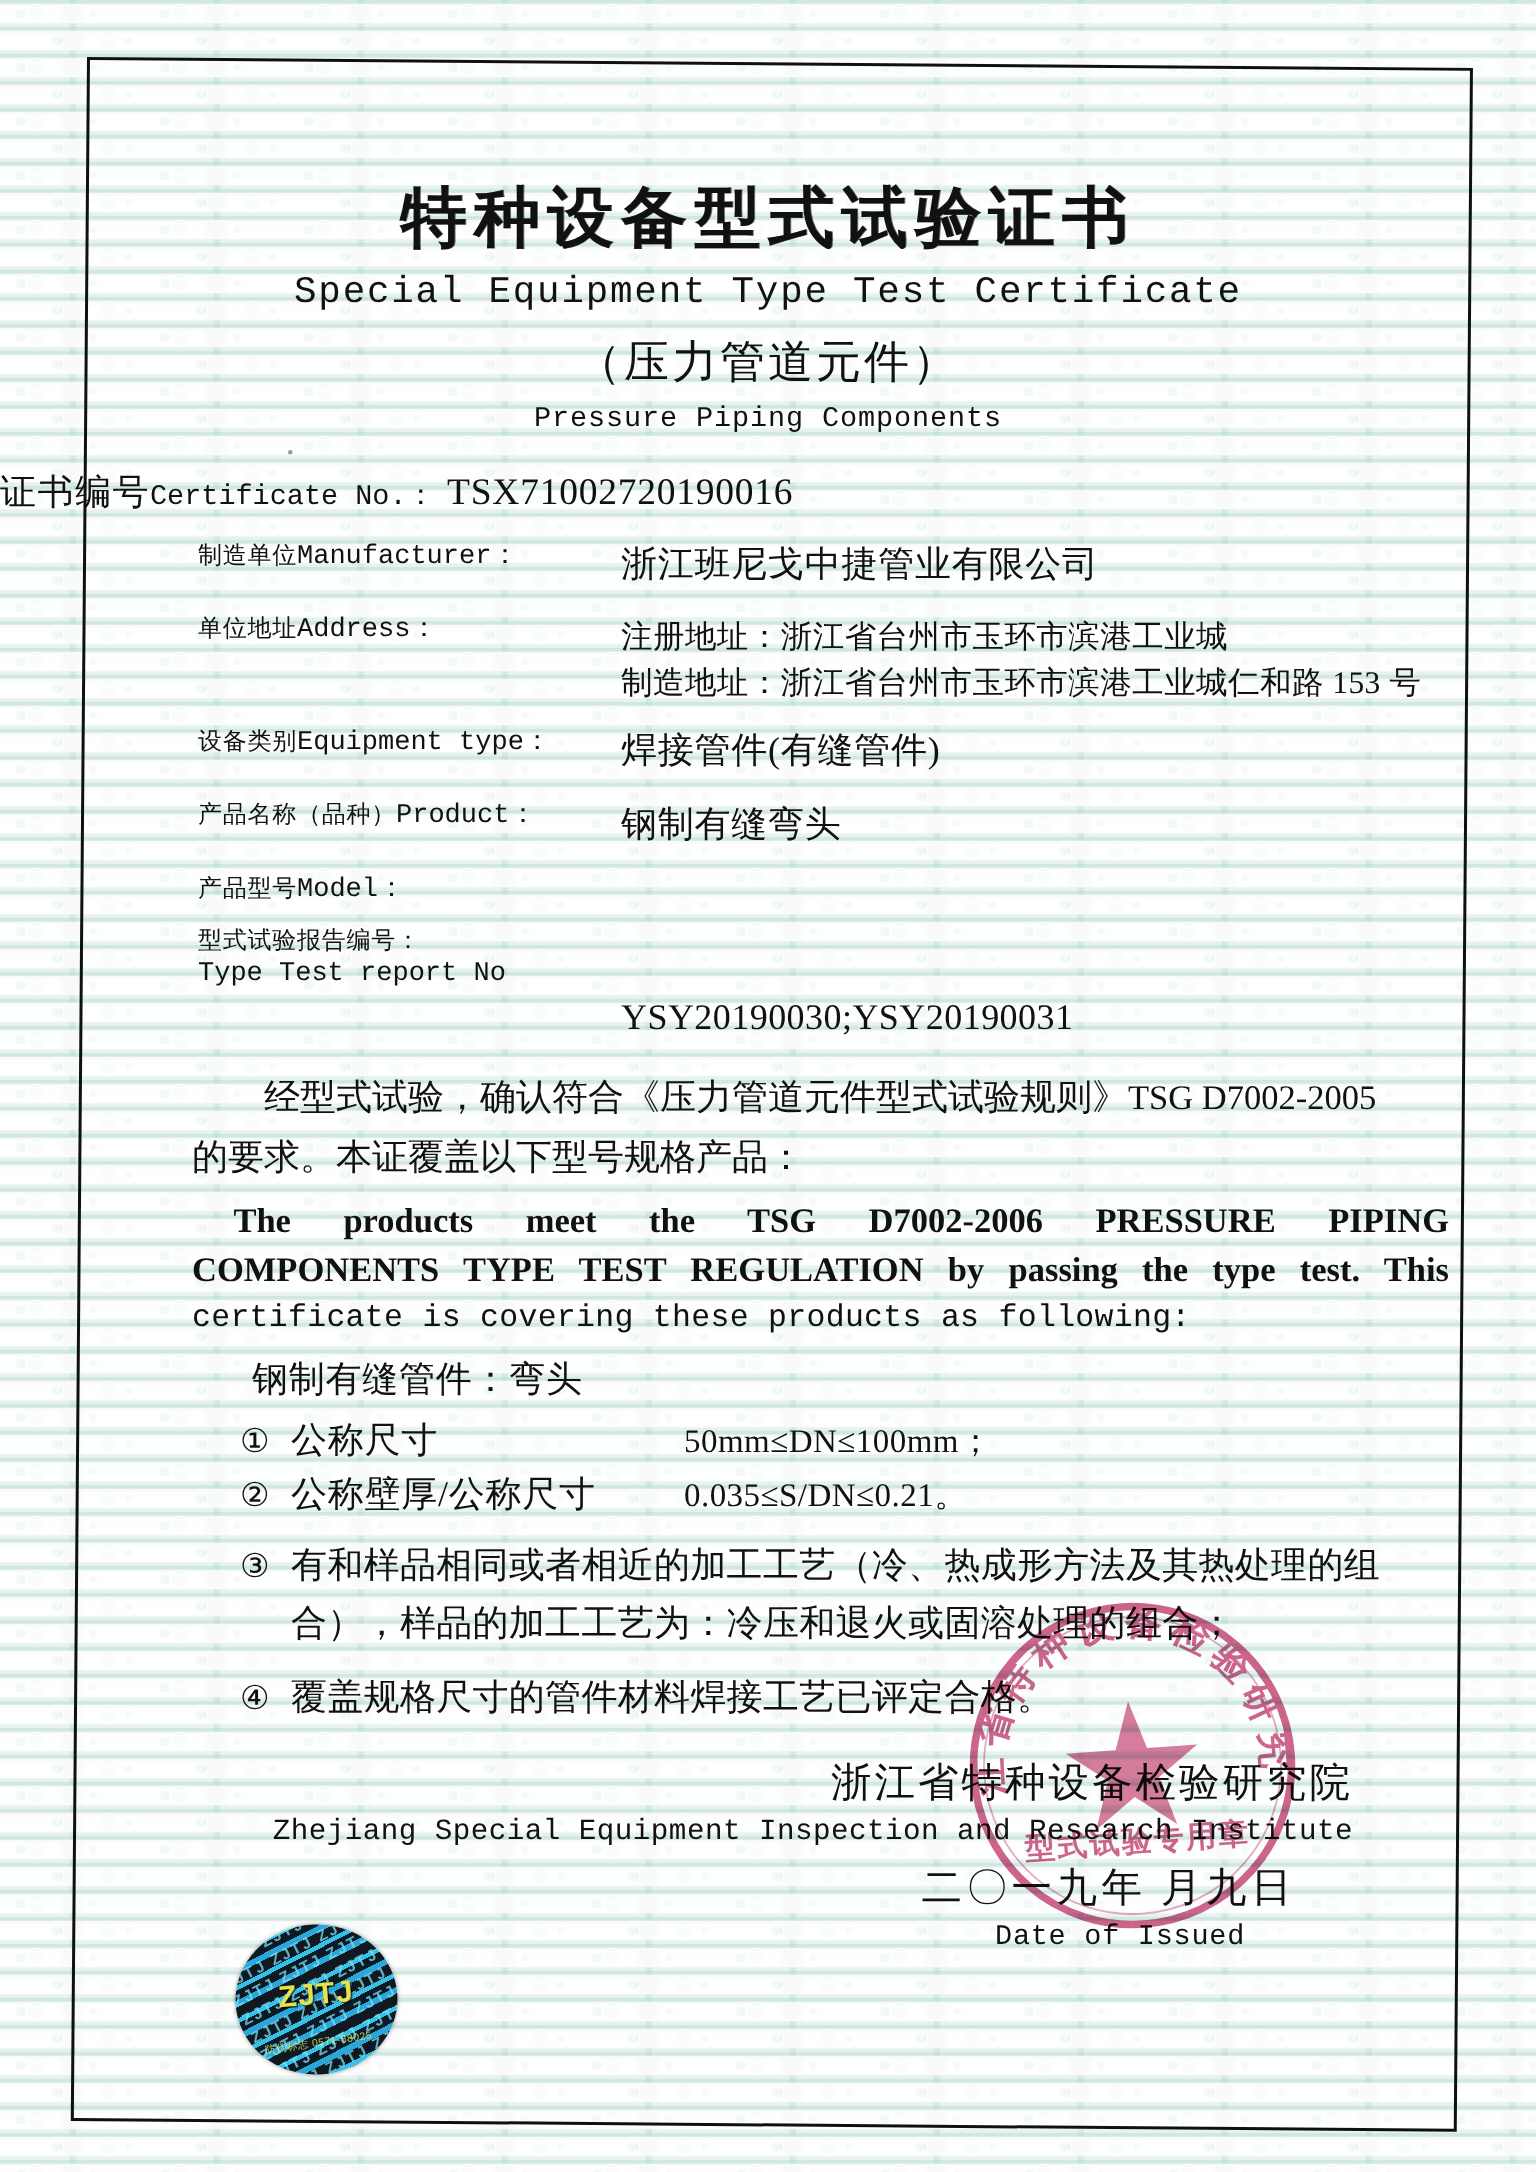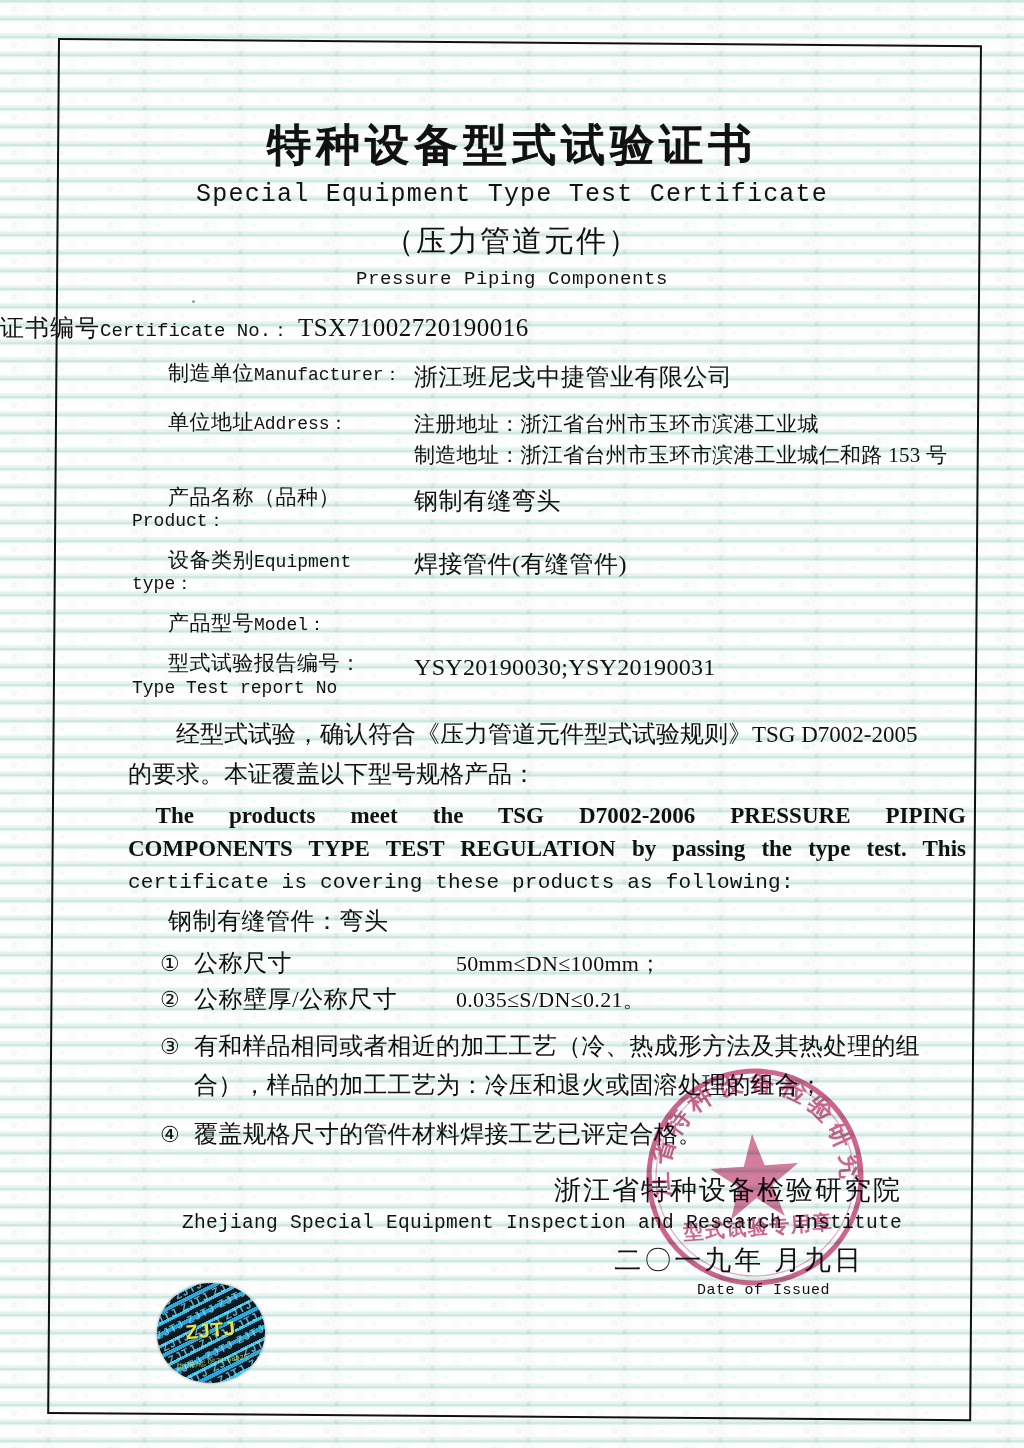--- a/index.html
+++ b/index.html
@@ -191,21 +191,21 @@
   .field-row {
     display: flex;
     align-items: flex-start;
     margin-bottom: 14px;
   }
   .field-label {
     width: 282px;
     flex: 0 0 282px;
     line-height: 1.25;
   }
-  .f-cn { font-size: 21px; letter-spacing: 0.5px; margin-left: 36px; }
+  .f-cn { font-size: 16px; letter-spacing: 0.5px; }
   .f-en {
     font-family: "Liberation Mono", "DejaVu Sans Mono", monospace;
     font-size: 18px;
     letter-spacing: 0;
   }
   .field-value {
     flex: 1 1 auto;
     line-height: 1.45;
   }
   .v-cn { font-size: 24px; letter-spacing: 0.5px; }
@@ -213,20 +213,21 @@
   .v-mono {
     font-family: "Liberation Mono", "DejaVu Sans Mono", monospace;
     font-size: 22px;
     letter-spacing: 0.4px;
     line-height: 1.5;
   }
   .v-report {
     font-family: "Liberation Serif", "DejaVu Serif", serif;
     font-size: 24px;
     letter-spacing: 0.3px;
+    margin-top: 44px;
   }
 
   .body-cn {
     padding-left: 128px;
     padding-right: 58px;
     font-size: 24px;
     line-height: 1.65;
     margin-top: 16px;
   }
   .body-cn .indent { text-indent: 2em; }
@@ -323,21 +324,21 @@
     padding-right: 0;
   }
   .sign-date {
     font-size: 27px;
     letter-spacing: 3px;
     margin-top: 8px;
     padding-right: 38px;
   }
   .sign-date-label {
     font-family: "Liberation Mono", "DejaVu Sans Mono", monospace;
-    font-size: 15px;
+    font-size: 19px;
     letter-spacing: 0.5px;
     margin-top: 4px;
     padding-right: 72px;
     text-align: right;
   }
 
   
   .seal {
     position: absolute;
     left: 640px;
@@ -460,30 +461,30 @@
           <span class="f-cn">单位地址</span><span class="f-en">Address：</span>
         </div>
         <div class="field-value">
           <div class="v-addr">注册地址：浙江省台州市玉环市滨港工业城</div>
           <div class="v-addr">制造地址：浙江省台州市玉环市滨港工业城仁和路 153 号</div>
         </div>
       </div>
 
       <div class="field-row">
         <div class="field-label">
-          <span class="f-cn">产品名称（品种）</span><span class="f-en">Product：</span>
-        </div>
-        <div class="field-value v-cn">钢制有缝弯头</div>
+          <span class="f-cn">设备类别</span><span class="f-en">Equipment type：</span>
+        </div>
+        <div class="field-value v-cn">焊接管件(有缝管件)</div>
       </div>
 
       <div class="field-row">
         <div class="field-label">
-          <span class="f-cn">设备类别</span><span class="f-en">Equipment type：</span>
-        </div>
-        <div class="field-value v-cn">焊接管件(有缝管件)</div>
+          <span class="f-cn">产品名称（品种）</span><span class="f-en">Product：</span>
+        </div>
+        <div class="field-value v-cn">钢制有缝弯头</div>
       </div>
 
       <div class="field-row">
         <div class="field-label">
           <span class="f-cn">产品型号</span><span class="f-en">Model：</span>
         </div>
       </div>
 
       <div class="field-row">
         <div class="field-label">

